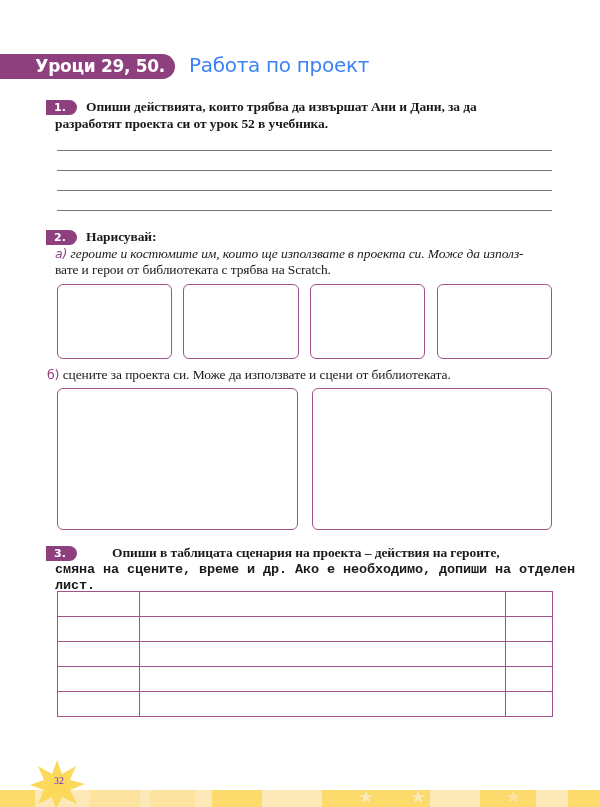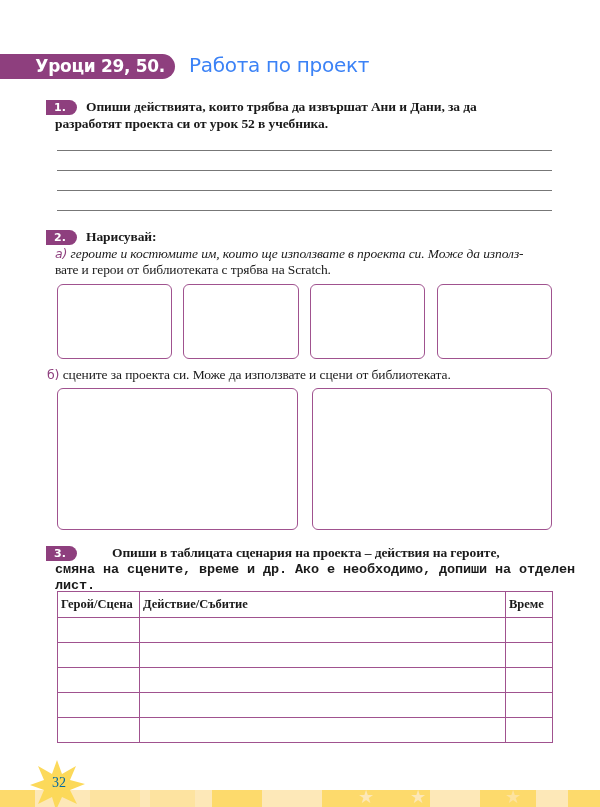--- a/index.html
+++ b/index.html
@@ -88,21 +88,21 @@
     background: #fde8b8;
     overflow: hidden;
   }
   .band-seg { position: absolute; top: 0; height: 17px; background: #fdda6c; }
   .band-star { position: absolute; top: -2px; color: #fde8b8; font-size: 18px; line-height: 18px; }
   .page-star {
     left: 30px; top: 760px; width: 55px; height: 50px;
   }
   .page-num {
     left: 46px; top: 775px; width: 26px; text-align: center;
-    font-family: "Liberation Serif", serif; font-size: 14px; color: #0369a1;
+    font-family: "Liberation Serif", serif; font-size: 10px; color: #6d28d9;
   }
 </style>
 </head>
 <body>
 
 <div class="abs lesson-pill">Уроци 29, 50.</div>
 <div class="abs lesson-title">Работа по проект</div>
 
 <div class="abs badge" style="left:46px; top:100px;">1.</div>
 <div class="abs task-text" style="left:86px; top:99px;">Опиши действията, които трябва да извършат Ани и Дани, за да</div>
@@ -133,25 +133,20 @@
 <div class="abs task-text" style="left:68px; top:545px;margin-left:44px;">Опиши в таблицата сценария на проекта – действия на героите,</div>
 <div class="abs task-text" style="left:55px; top:562px;font-family:Liberation Mono, monospace;">смяна на сцените, време и др. Ако е необходимо, допиши на отделен лист.</div>
 
 <table class="scenario">
   <colgroup>
     <col style="width:82px">
     <col style="width:366px">
     <col style="width:47px">
   </colgroup>
   <tbody>
-      <tr>
-    <th>Герой/Сцена</th>
-    <th>Действие/Събитие</th>
-    <th>Време</th>
-  </tr>
   <tr>
     <td></td>
     <td></td>
     <td></td>
   </tr>
   <tr>
     <td></td>
     <td></td>
     <td></td>
   </tr>

